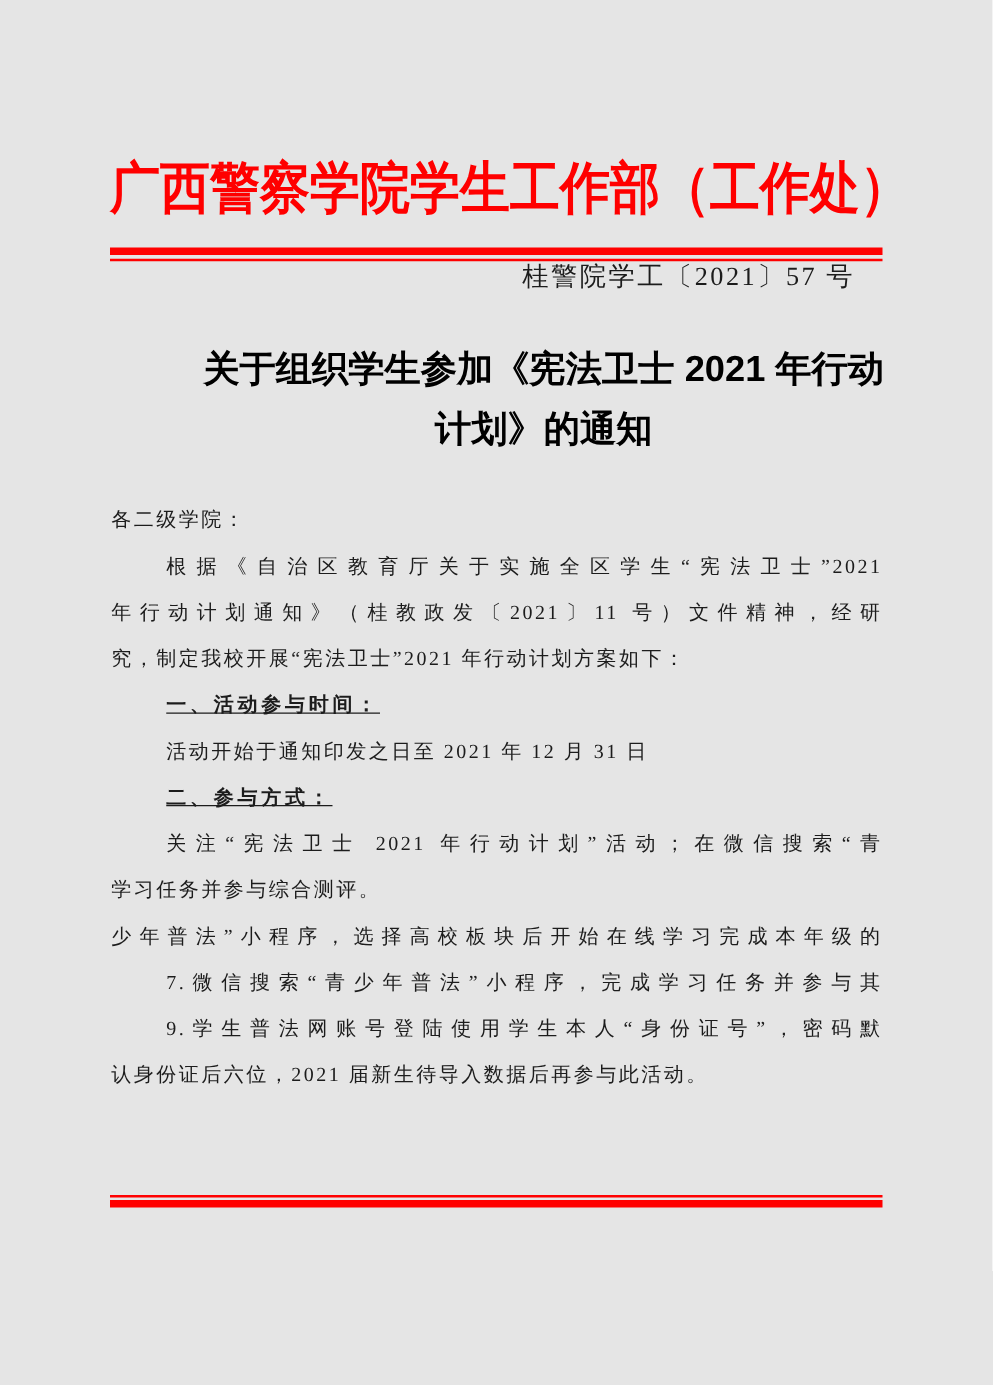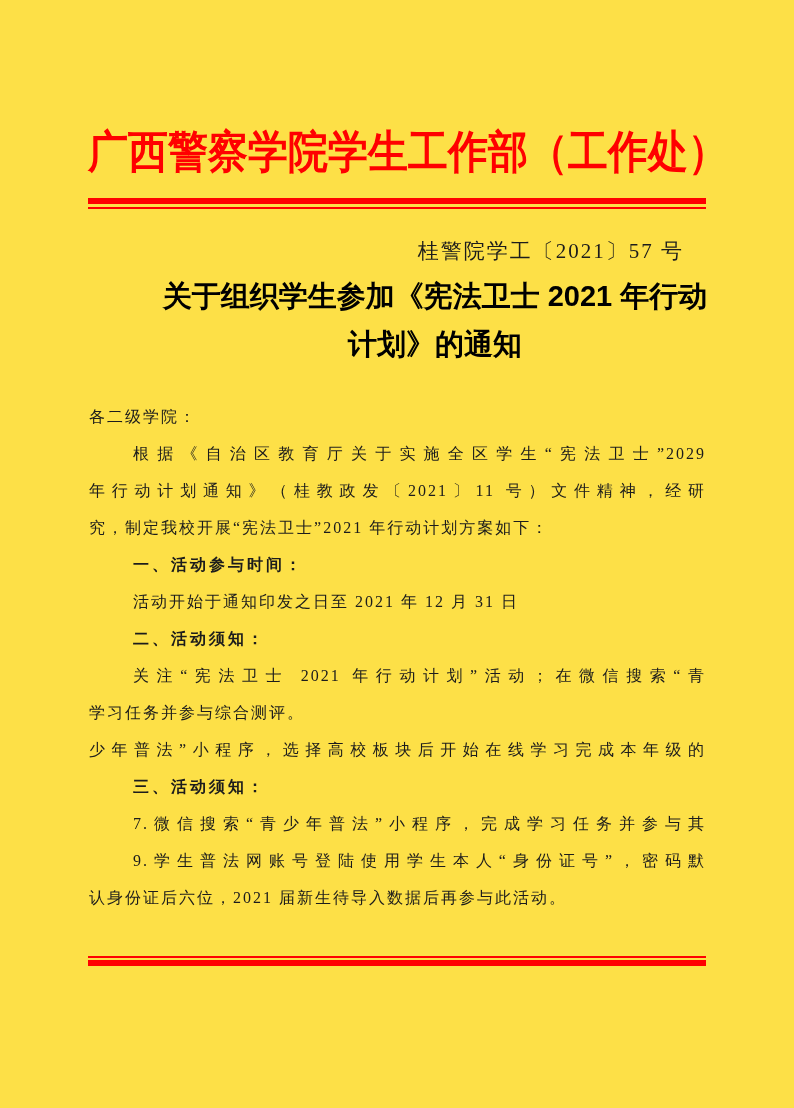--- a/index.html
+++ b/index.html
@@ -5,21 +5,21 @@
   html, body {
     margin: 0;
     padding: 0;
     background: #ffffff;
   }
   .page {
     position: relative;
     width: 794px;
     height: 1108px;
     margin: 0 auto;
-    background: #fde047;
+    background: #e5e5e5;
     overflow: hidden;
     font-family: "Liberation Serif", serif;
     color: #1c1c1c;
   }
   
   .org-title {
     position: absolute;
     top: 120px;
     left: 88px;
     width: 618px;
@@ -40,21 +40,21 @@
     top: 198px;
     left: 88px;
     width: 618px;
   }
   .sep-top .bar-thick { height: 6px; background: var(--accent-red, #ff0000); }
   .sep-top .bar-gap   { height: 3px; background: transparent; }
   .sep-top .bar-thin  { height: 2px; background: var(--accent-red, #ff0000); }
   
   .doc-number {
     position: absolute;
-    top: 235px;
+    top: 205px;
     left: 88px;
     width: 596px;
     text-align: right;
     font-size: 21px;
     line-height: 32px;
     letter-spacing: 2px;
     color: #1c1c1c;
     white-space: nowrap;
   }
   
@@ -85,20 +85,21 @@
   .body-text .line {
     text-align: left;
     white-space: normal;
   }
   .body-text .line.indent { text-indent: 44px; }
   .body-text .line.justify { text-align: justify; text-align-last: justify; }
   .body-text .line.bold {
     font-weight: bold;
     font-family: "Liberation Sans", sans-serif;
     letter-spacing: 3px;
+    text-decoration: underline;
   }
   
   .sep-bottom {
     position: absolute;
     top: 956px;
     left: 88px;
     width: 618px;
   }
   .sep-bottom .bar-thin  { height: 2px; background: var(--accent-red, #ff0000); }
   .sep-bottom .bar-gap   { height: 2px; background: transparent; }
@@ -119,30 +120,29 @@
 
   <div class="doc-number">桂警院学工〔2021〕57 号</div>
 
   <div class="doc-title">
     <div>关于组织学生参加《宪法卫士 2021 年行动</div>
     <div>计划》的通知</div>
   </div>
 
   <div class="body-text">
       <div class="line">各二级学院：</div>
-      <div class="line indent justify">根据《自治区教育厅关于实施全区学生“宪法卫士”2029</div>
+      <div class="line indent justify">根据《自治区教育厅关于实施全区学生“宪法卫士”2021</div>
       <div class="line justify">年行动计划通知》（桂教政发〔2021〕11 号）文件精神，经研</div>
       <div class="line">究，制定我校开展“宪法卫士”2021 年行动计划方案如下：</div>
       <div class="line indent bold">一、活动参与时间：</div>
       <div class="line indent">活动开始于通知印发之日至 2021 年 12 月 31 日</div>
-      <div class="line indent bold">二、活动须知：</div>
+      <div class="line indent bold">二、参与方式：</div>
       <div class="line indent justify">关注“宪法卫士 2021 年行动计划”活动；在微信搜索“青</div>
       <div class="line">学习任务并参与综合测评。</div>
       <div class="line justify">少年普法”小程序，选择高校板块后开始在线学习完成本年级的</div>
-      <div class="line indent bold">三、活动须知：</div>
       <div class="line indent justify">7.微信搜索“青少年普法”小程序，完成学习任务并参与其</div>
       <div class="line indent justify">9.学生普法网账号登陆使用学生本人“身份证号”，密码默</div>
       <div class="line">认身份证后六位，2021 届新生待导入数据后再参与此活动。</div>
     </div>
 
   <div class="sep-bottom">
     <div class="bar-thin"></div>
     <div class="bar-gap"></div>
     <div class="bar-thick"></div>
   </div>

